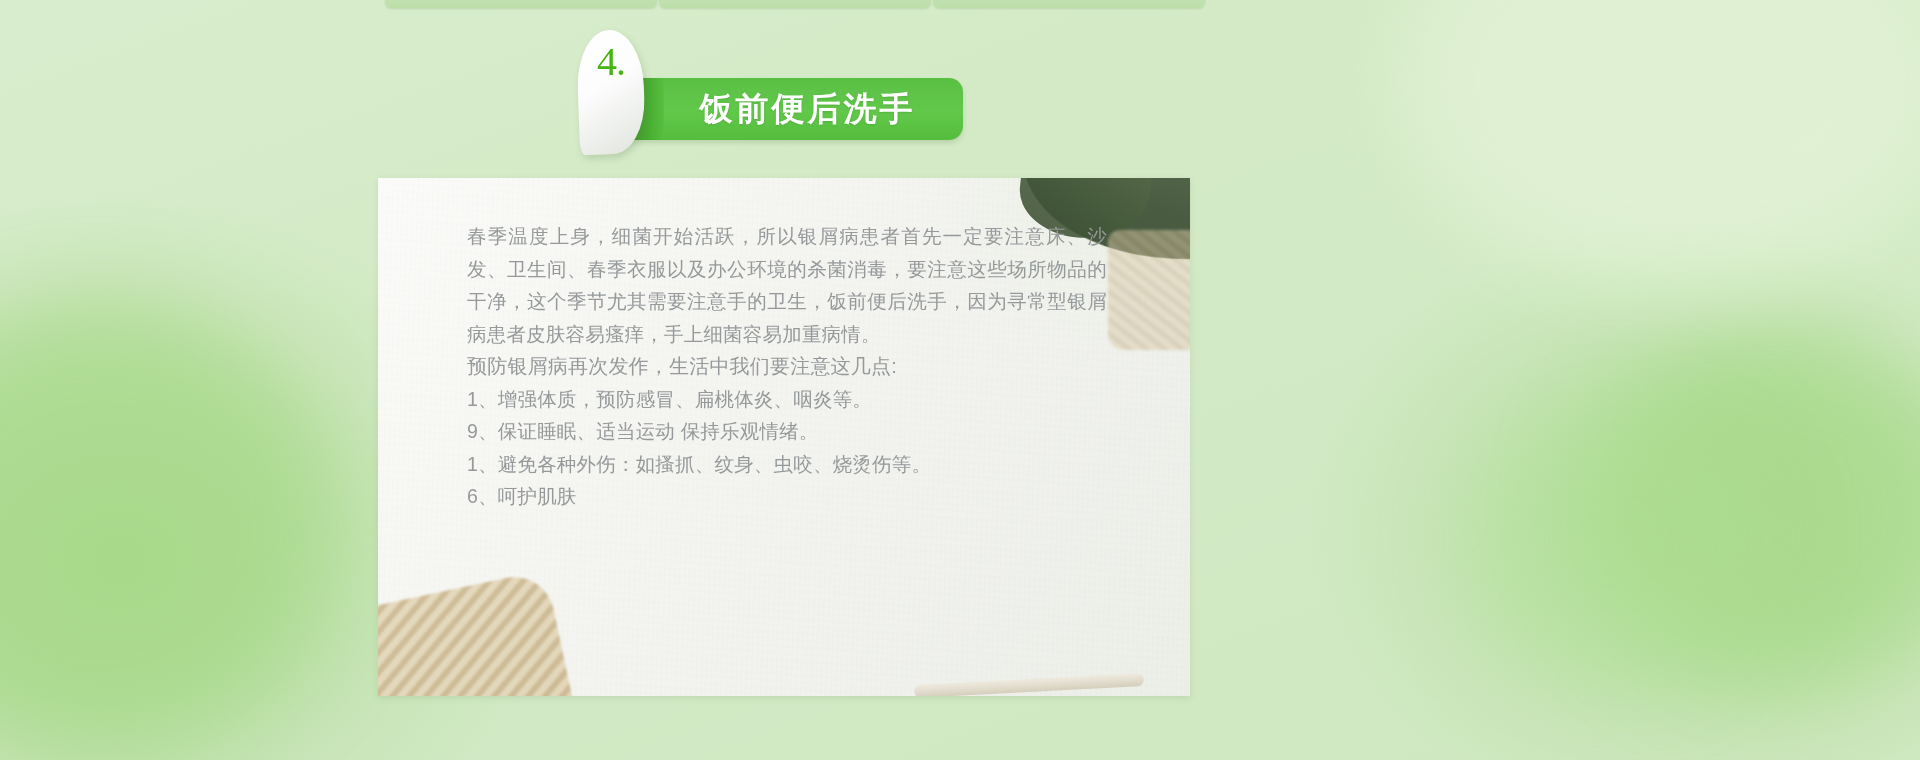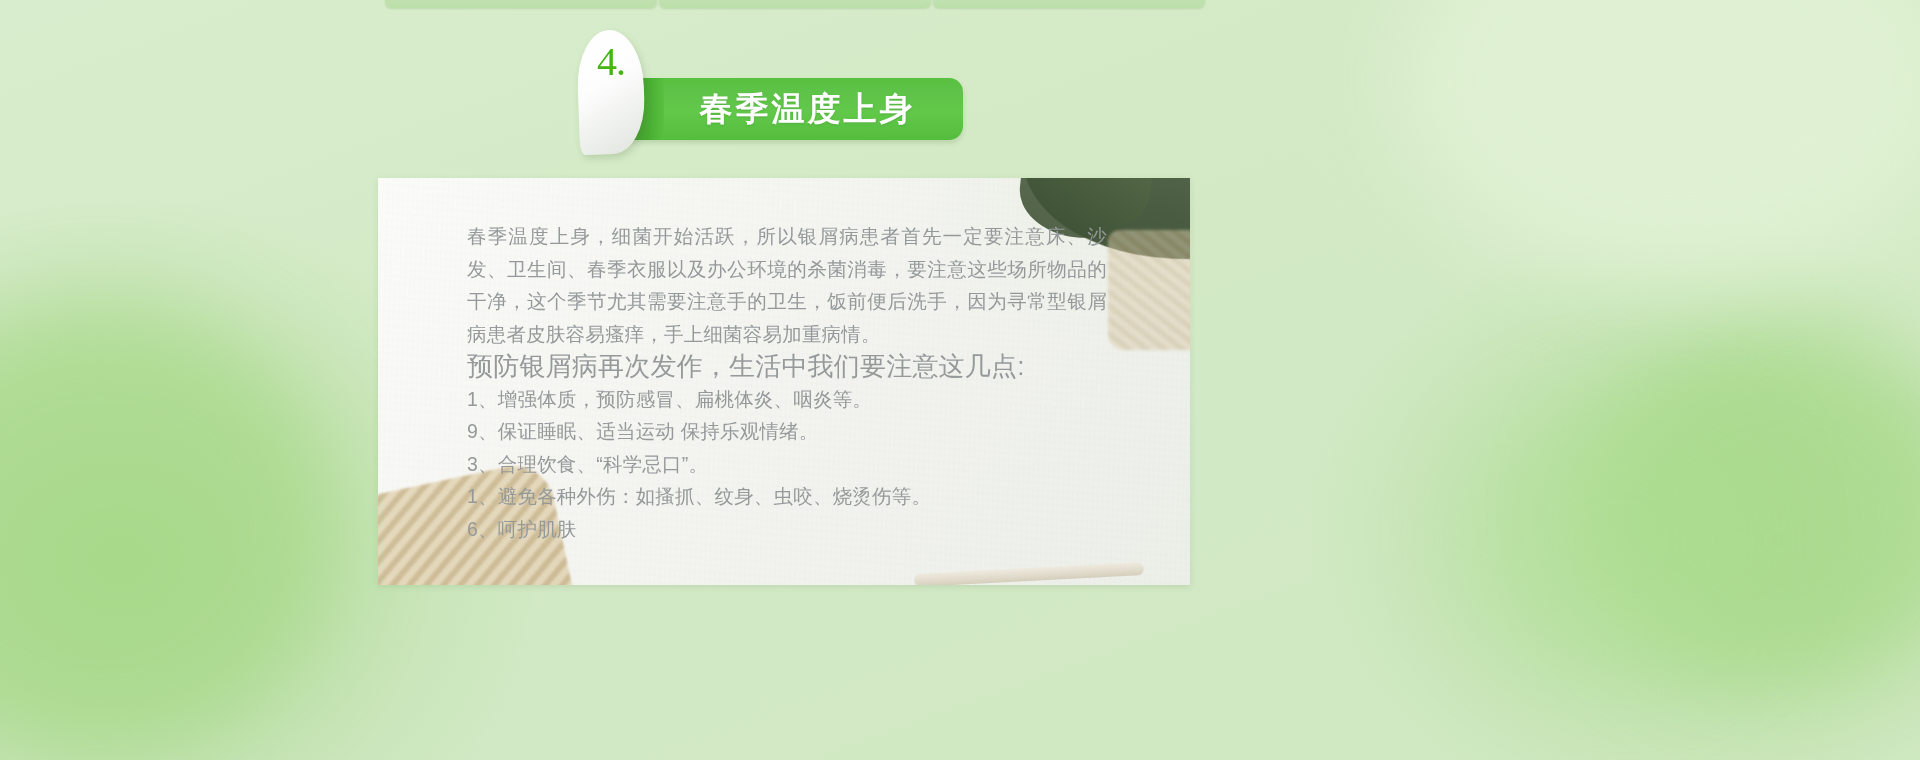--- a/index.html
+++ b/index.html
@@ -150,21 +150,21 @@
     letter-spacing: 3px;
     text-shadow: 0 1px 2px rgba(60,110,40,0.25);
   }
 
   
   #content-card {
     position: absolute;
     left: 378px;
     top: 178px;
     width: 812px;
-    height: 407px;
+    height: 518px;
     overflow: hidden;
     background:
       radial-gradient(ellipse 300px 200px at 92% 6%, rgba(236,240,230,0.9) 0%, rgba(246,247,243,0) 70%),
       linear-gradient(125deg, #fbfbf9 0%, #f6f6f3 30%, #f2f3ef 58%, #eceee8 100%);
     box-shadow: 0 2px 6px rgba(110,140,95,0.18);
   }
   
   #content-card .paper-texture {
     position: absolute;
     inset: 0;
@@ -256,21 +256,21 @@
     color: #95999a;
     font-size: 19.5px;
     line-height: 32.5px;
     letter-spacing: 0.2px;
     margin: 0;
     text-align: justify;
     text-justify: inter-character;
   }
   .lead-in {
     color: #95999a;
-    font-size: 26px;
+    font-size: 20px;
     line-height: 32.5px;
     letter-spacing: 0.2px;
     margin: 0;
     white-space: nowrap;
   }
   .tip-list {
     list-style: none;
     margin: 0;
     padding: 0;
   }
@@ -301,21 +301,21 @@
   <div id="section-header">
 
     <div class="number-badge">
       <div class="teardrop"></div>
       <div class="num">4.</div>
     </div>
 
     <div class="ribbon">
       <div class="ribbon-body"></div>
       <div class="ribbon-fold"></div>
-      <div class="ribbon-title">春季温度上身</div>
+      <div class="ribbon-title">饭前便后洗手</div>
     </div>
 
   </div>
 
   <div id="content-card">
 
     <div class="paper-texture"></div>
     <div class="deco-leaf"></div>
     <div class="deco-leaf-2"></div>
     <div class="deco-basket-right"></div>
@@ -324,21 +324,20 @@
 
     <div id="card-body">
 
       <p class="body-paragraph">春季温度上身，细菌开始活跃，所以银屑病患者首先一定要注意床、沙发、卫生间、春季衣服以及办公环境的杀菌消毒，要注意这些场所物品的干净，这个季节尤其需要注意手的卫生，饭前便后洗手，因为寻常型银屑病患者皮肤容易瘙痒，手上细菌容易加重病情。</p>
 
       <p class="lead-in">预防银屑病再次发作，生活中我们要注意这几点:</p>
 
       <ul class="tip-list">
         <li>1、增强体质，预防感冒、扁桃体炎、咽炎等。</li>
         <li>9、保证睡眠、适当运动 保持乐观情绪。</li>
-        <li>3、合理饮食、“科学忌口”。</li>
         <li>1、避免各种外伤：如搔抓、纹身、虫咬、烧烫伤等。</li>
         <li>6、呵护肌肤</li>
       </ul>
 
     </div>
   </div>
 
 </div>
 
 </body></html>

